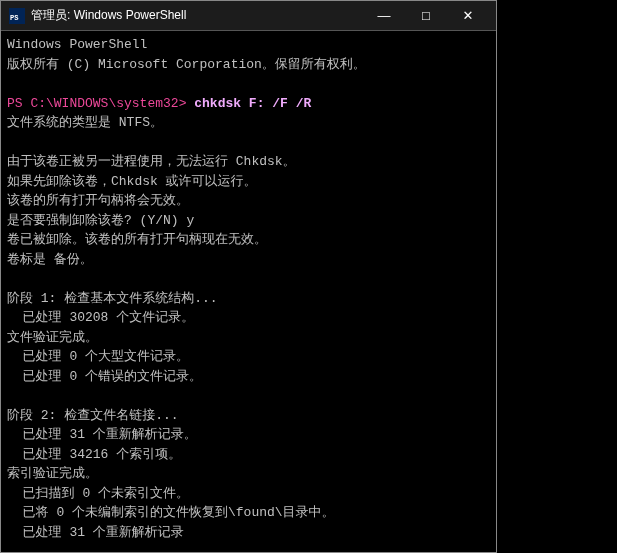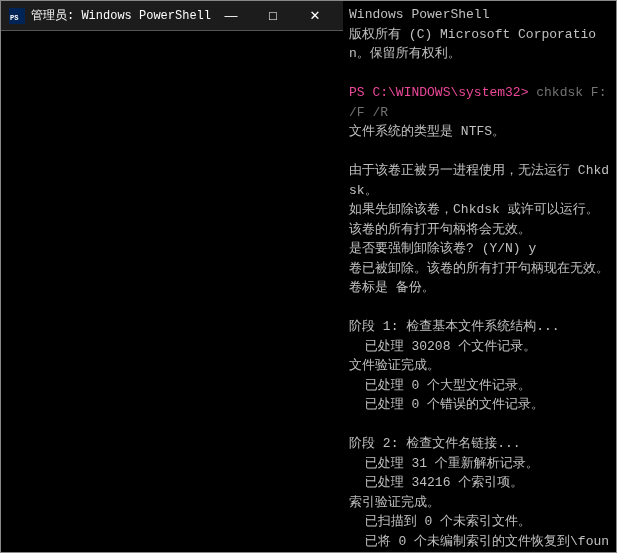--- a/index.html
+++ b/index.html
@@ -10,24 +10,24 @@
 
     body {
       width: 617px;
       height: 553px;
       font-family: 'Courier New', Courier, monospace;
       background: #000;
       overflow: hidden;
     }
 
     .window {
-      width: 617px;
+      width: 497px;
       height: 553px;
       display: flex;
-      flex-direction: row;
+      flex-direction: column;
       border: 1px solid #888;
     }
 
     .title-bar {
       background: #1c1c1c;
       height: 30px;
       display: flex;
       align-items: center;
       padding: 0 8px;
       flex-shrink: 0;
@@ -36,21 +36,21 @@
 
     .title-bar-icon {
       width: 16px;
       height: 16px;
       margin-right: 6px;
       flex-shrink: 0;
     }
 
     .title-bar-text {
       color: #fff;
-      font-family: Liberation Mono, monospace;
+      font-family: Liberation Sans, sans-serif;
       font-size: 12px;
       flex: 1;
     }
 
     .title-bar-controls {
       display: flex;
       gap: 2px;
     }
 
     .title-btn {
@@ -112,21 +112,21 @@
       <button class="title-btn">—</button>
       <button class="title-btn">□</button>
       <button class="title-btn close">✕</button>
     </div>
   </div>
 
   <div class="console-area">
     <div class="console-text" id="console-content">Windows PowerShell
 版权所有 (C) Microsoft Corporation。保留所有权利。
 
-<span style="color:#ec4899">PS C:\WINDOWS\system32&gt; </span><span style="color:#737373;font-weight:normal">chkdsk F: /F /R</span>
+<span style="color:#ec4899">PS C:\WINDOWS\system32&gt; </span><span style="color:#f0abfc;font-weight:bold">chkdsk F: /F /R</span>
 文件系统的类型是 NTFS。
 
 由于该卷正被另一进程使用，无法运行 Chkdsk。
 如果先卸除该卷，Chkdsk 或许可以运行。
 该卷的所有打开句柄将会无效。
 是否要强制卸除该卷? (Y/N) y
 卷已被卸除。该卷的所有打开句柄现在无效。
 卷标是 备份。
 
 阶段 1: 检查基本文件系统结构...

